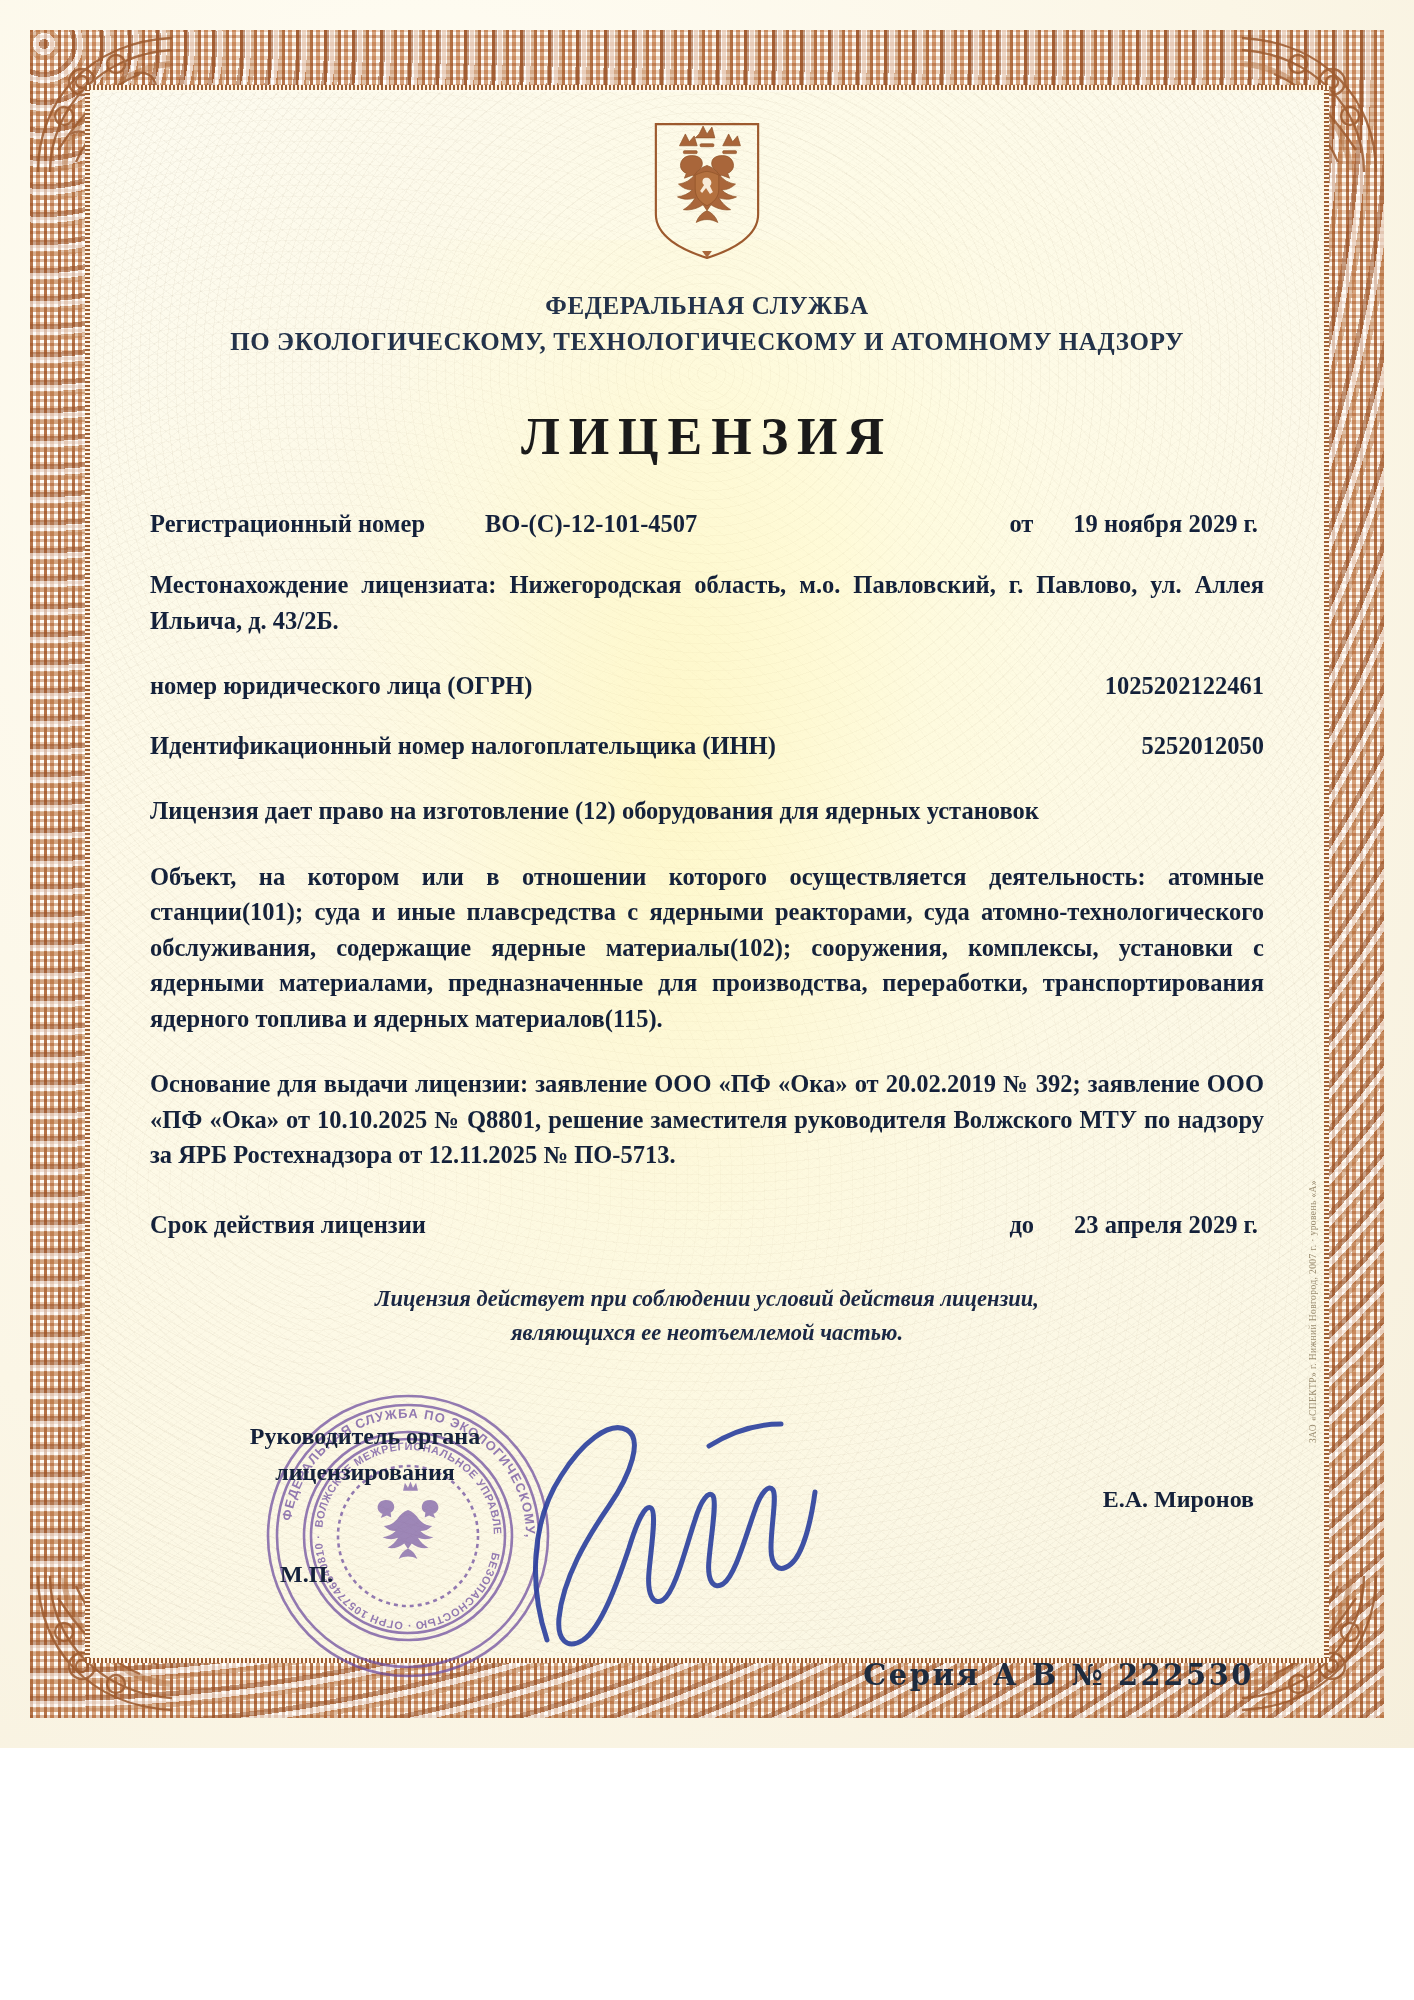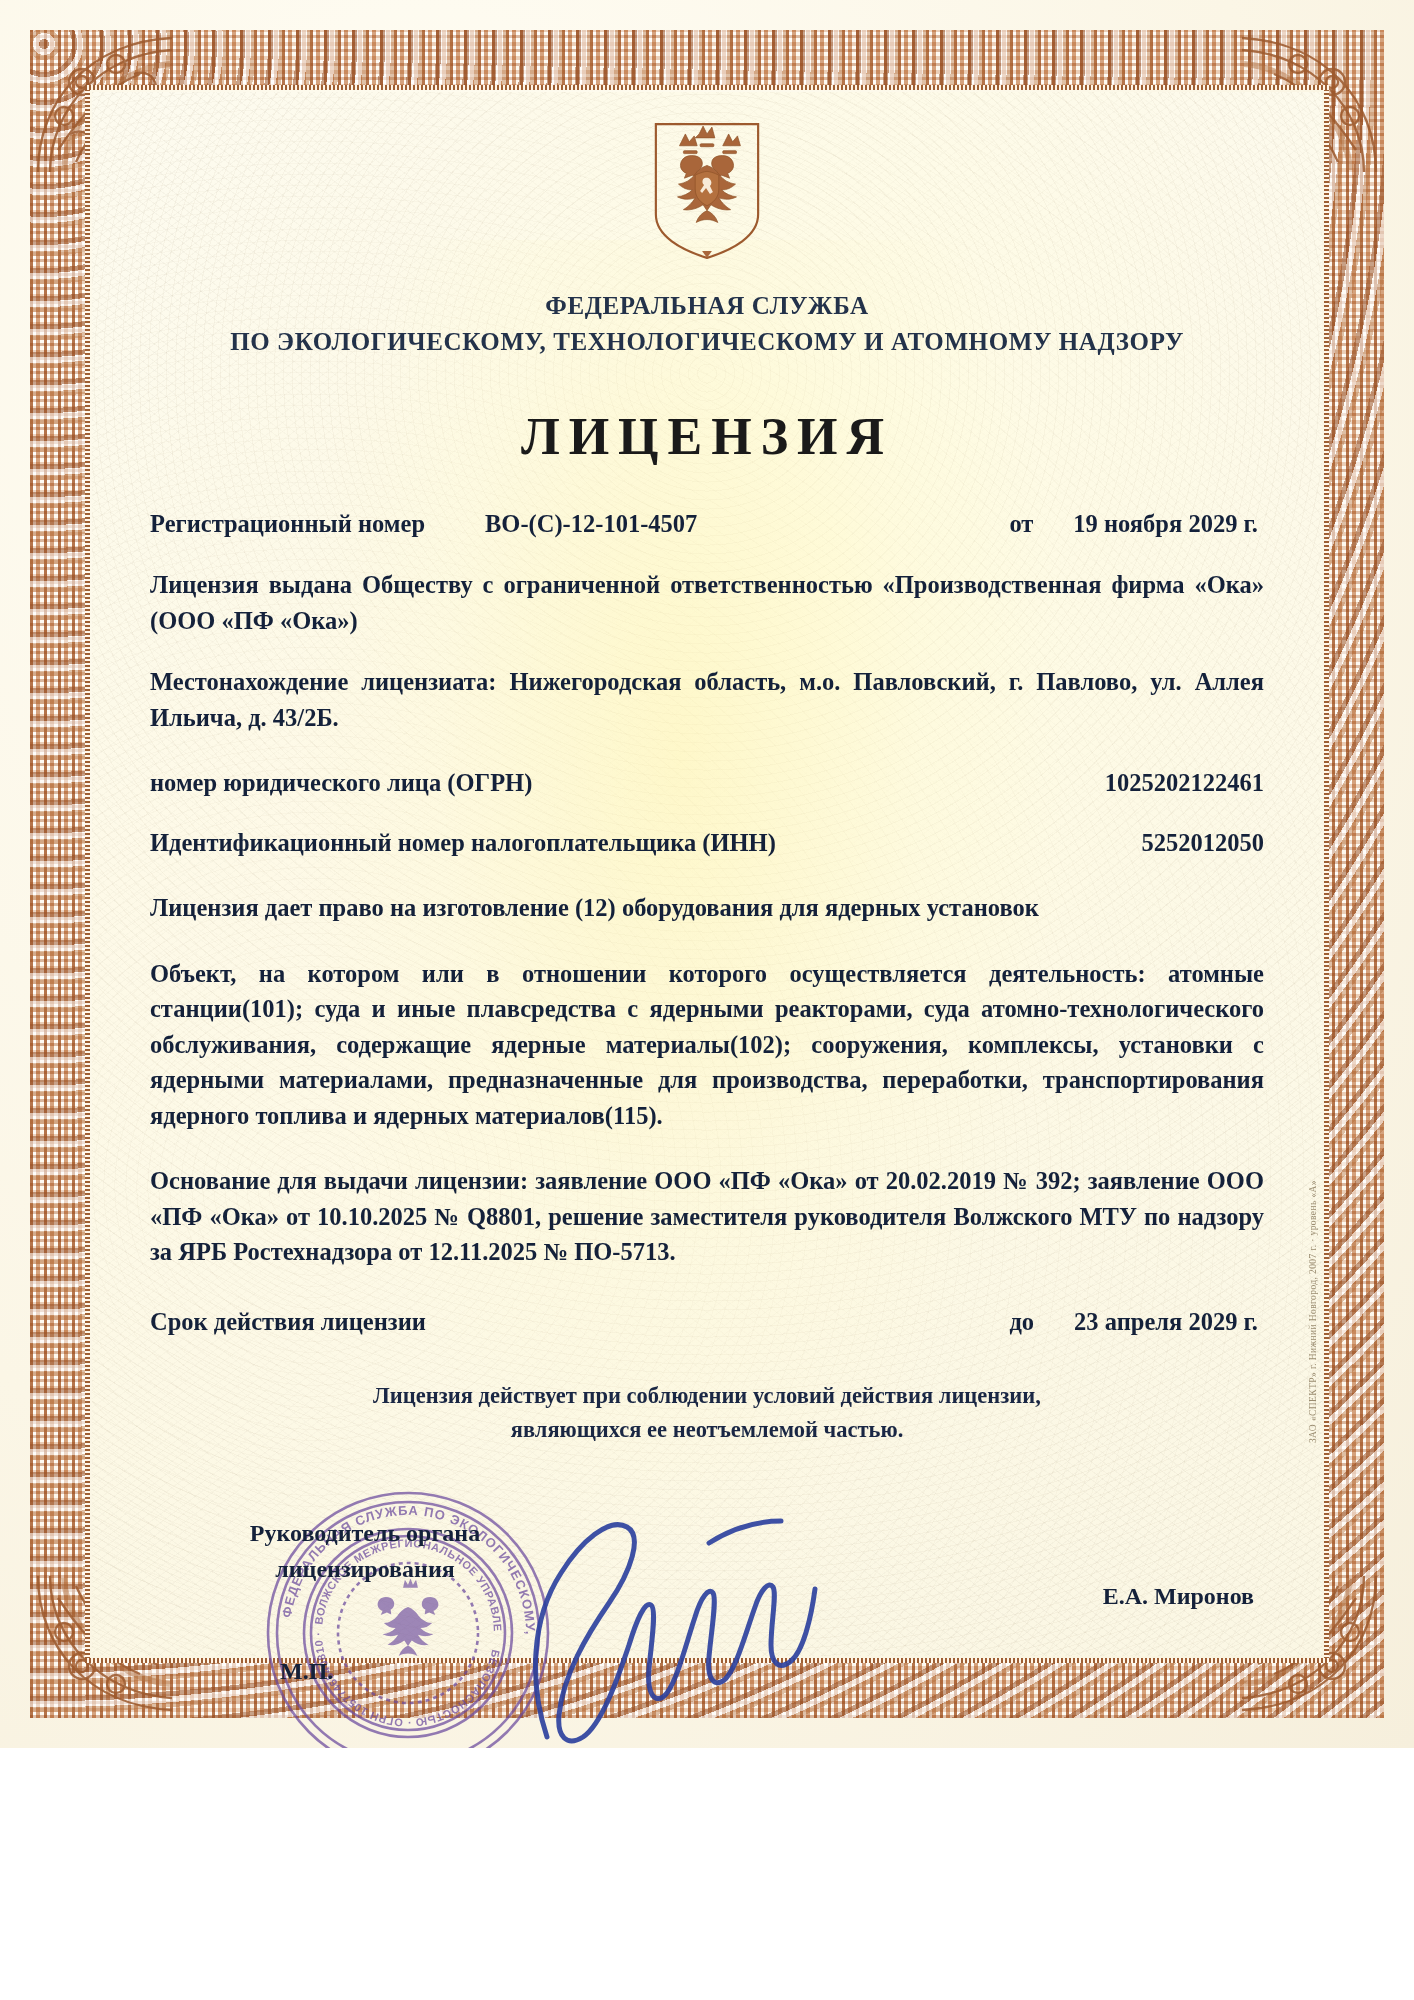--- a/index.html
+++ b/index.html
@@ -98,21 +98,21 @@
   .row{display:flex;align-items:baseline;margin-top:26px;}
   .row .lbl{white-space:nowrap;}
   .row .sp{flex:1 1 auto;}
   .row .val{white-space:nowrap;}
 
   .just{text-align:justify;text-align-last:left;margin-top:26px;}
   .p-block{margin-top:30px;}
 
   .kv{display:flex;justify-content:space-between;align-items:flex-start;margin-top:4px;}
 
-  .note{margin-top:40px;text-align:center;font-weight:700;
+  .note{margin-top:40px;text-align:center;font-style:italic;font-weight:700;
         font-size:22.5px;color:#1a2744;line-height:1.5;}
 
   
   .sig-area{position:relative;margin-top:46px;height:210px;}
   .sig-left{position:absolute;left:50px;top:22px;width:330px;text-align:center;
      font-weight:700;font-size:24px;color:#14213a;line-height:1.5;}
   .mp{position:absolute;left:130px;top:132px;font-weight:700;font-size:24px;color:#14213a;margin-top:29px;}
   .sig-name{position:absolute;right:10px;top:86px;font-weight:700;font-size:24px;color:#14213a;}
 
   .stamp{position:absolute;left:108px;top:-10px;width:300px;height:300px;opacity:.72;}
@@ -245,21 +245,20 @@
         <span class="lbl">Регистрационный номер</span>
         <span class="sp" style="flex:0 0 60px"></span>
         <span class="val">ВО-(С)-12-101-4507</span>
         <span class="sp"></span>
         <span class="val">от</span>
         <span style="flex:0 0 40px"></span>
         <span class="val">19 ноября 2029 г.</span>
         <span style="flex:0 0 6px"></span>
       </div>
 
-      <div class="just">Лицензия выдана Обществу с ограниченной ответственностью «Производственная фирма «Ока» (ООО «ПФ «Ока»)</div>
 
       <div class="just">Местонахождение лицензиата: Нижегородская область, м.о. Павловский, г. Павлово, ул. Аллея Ильича, д. 43/2Б.</div>
 
       <div class="p-block">
         <div class="kv">
           <span>номер юридического лица (ОГРН)</span>
           <span>1025202122461</span>
         </div>
       </div>
 

